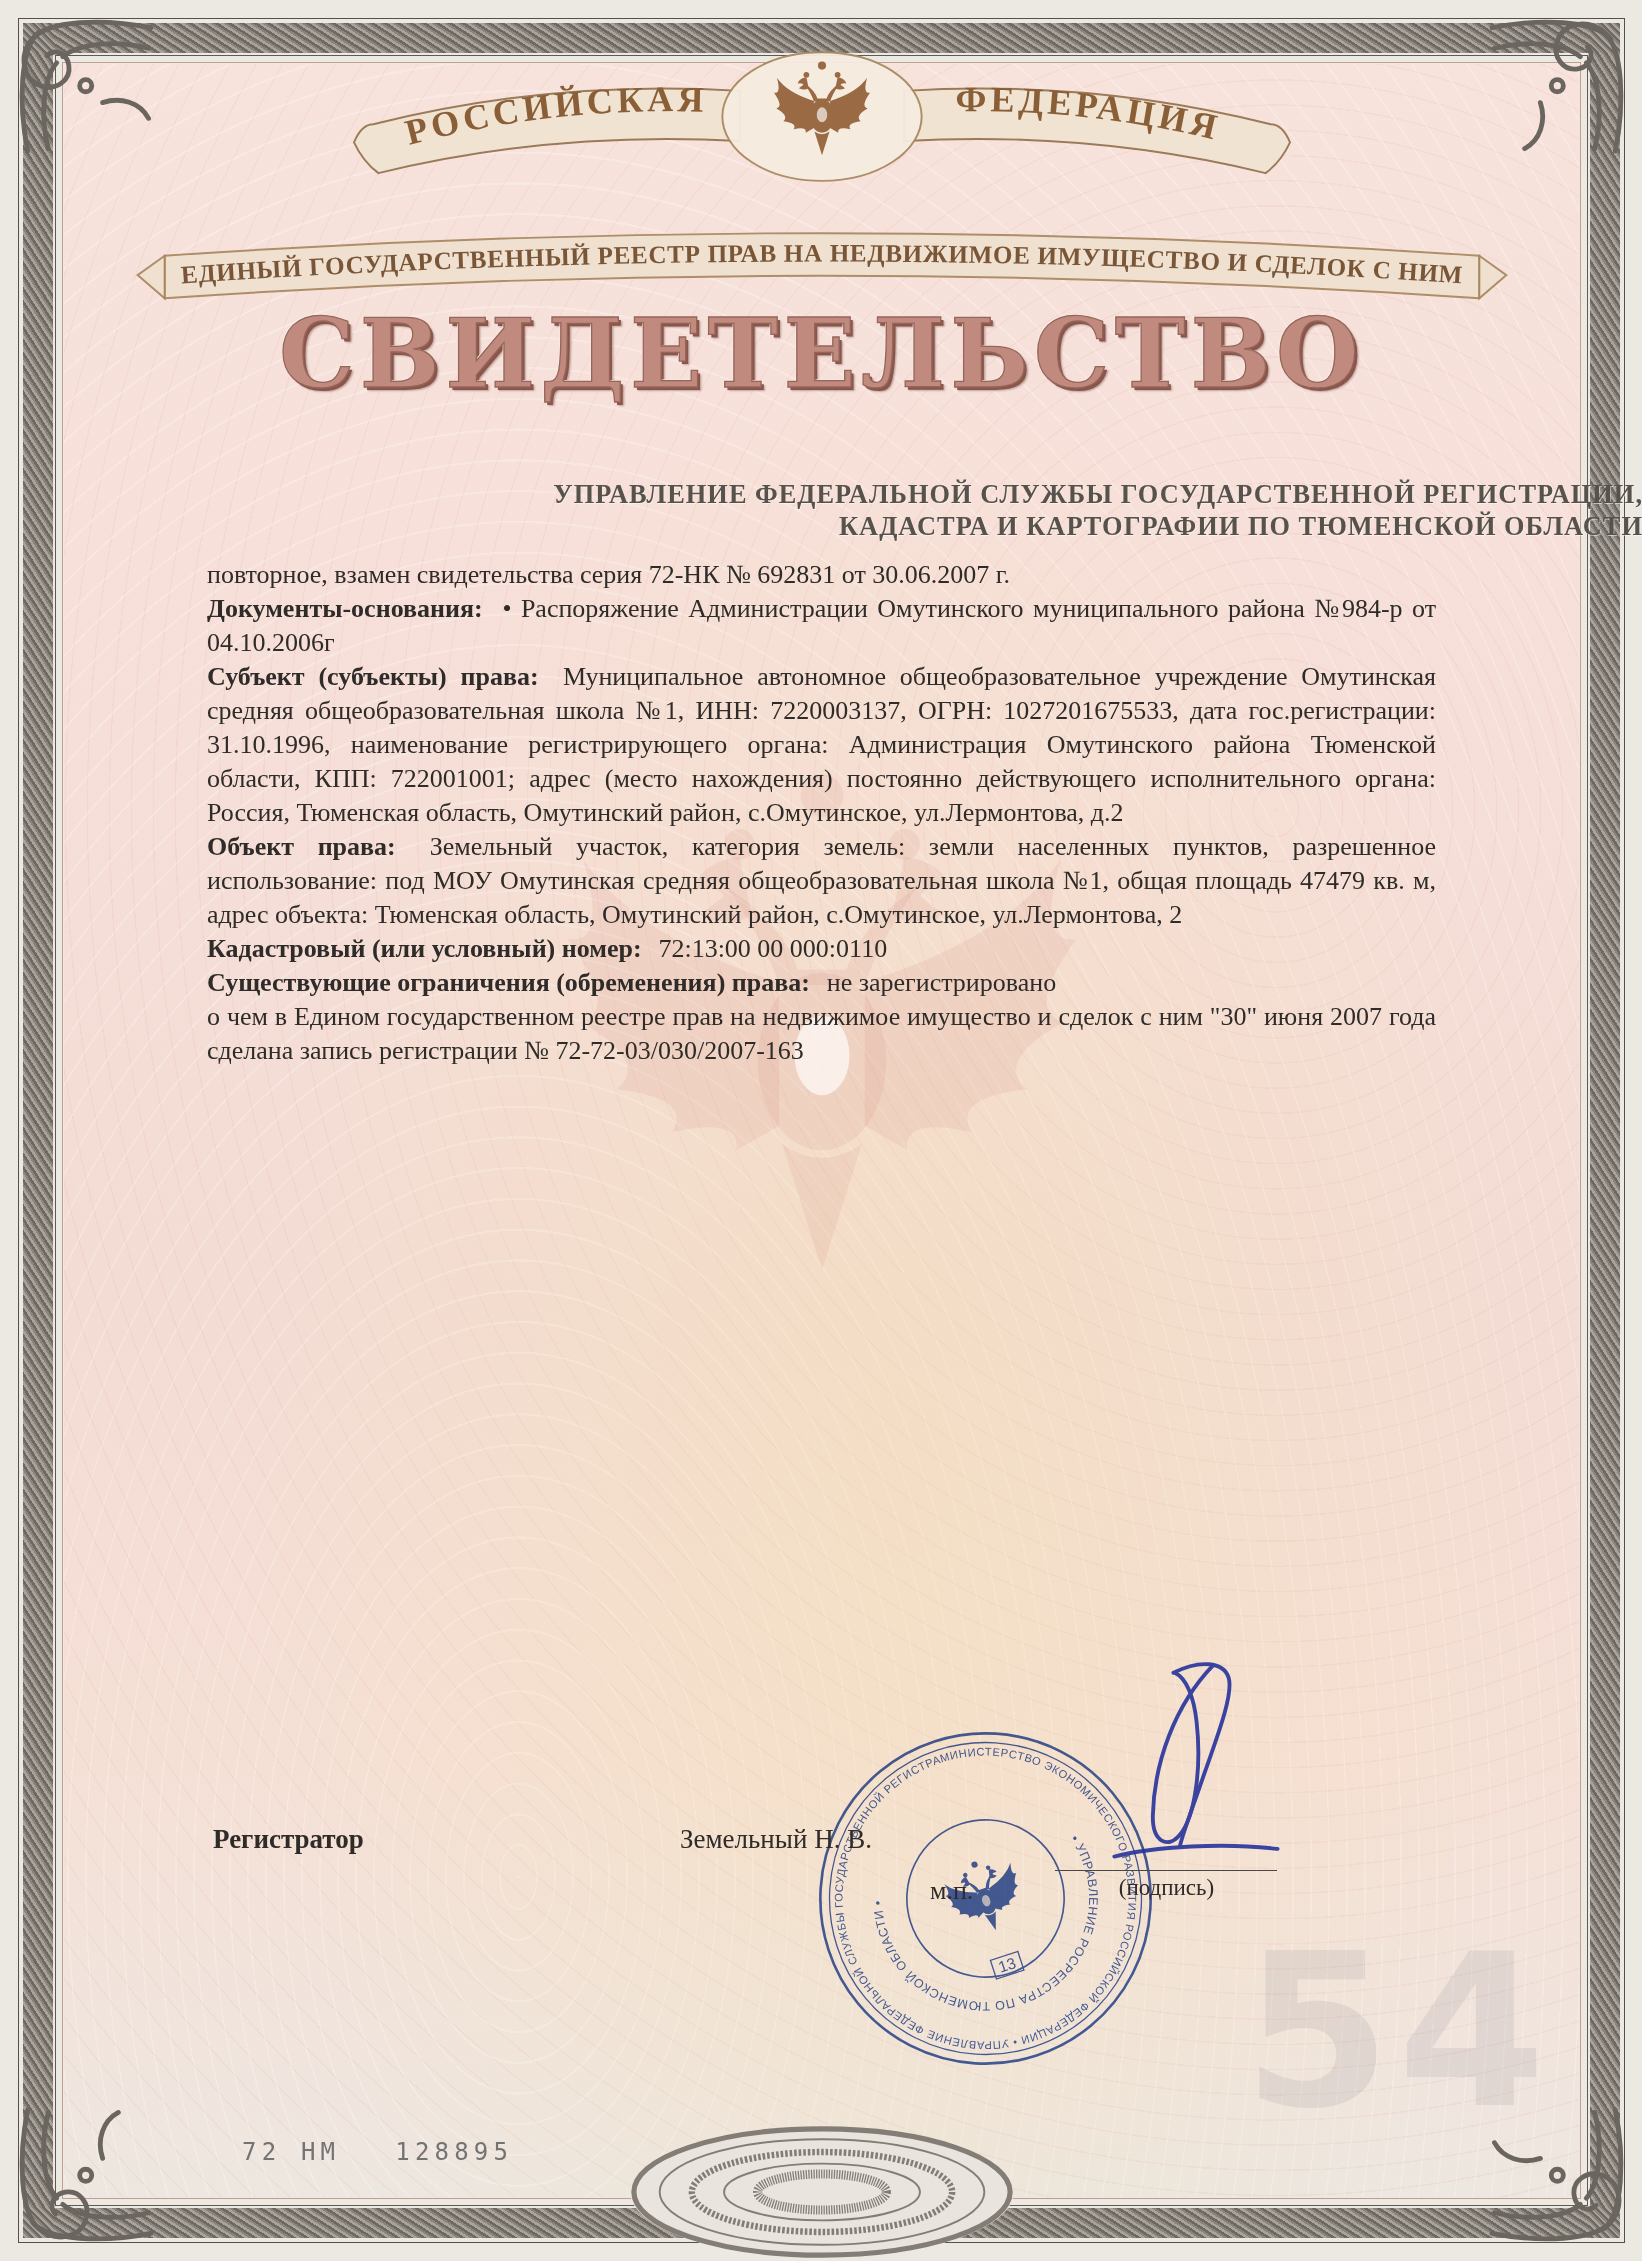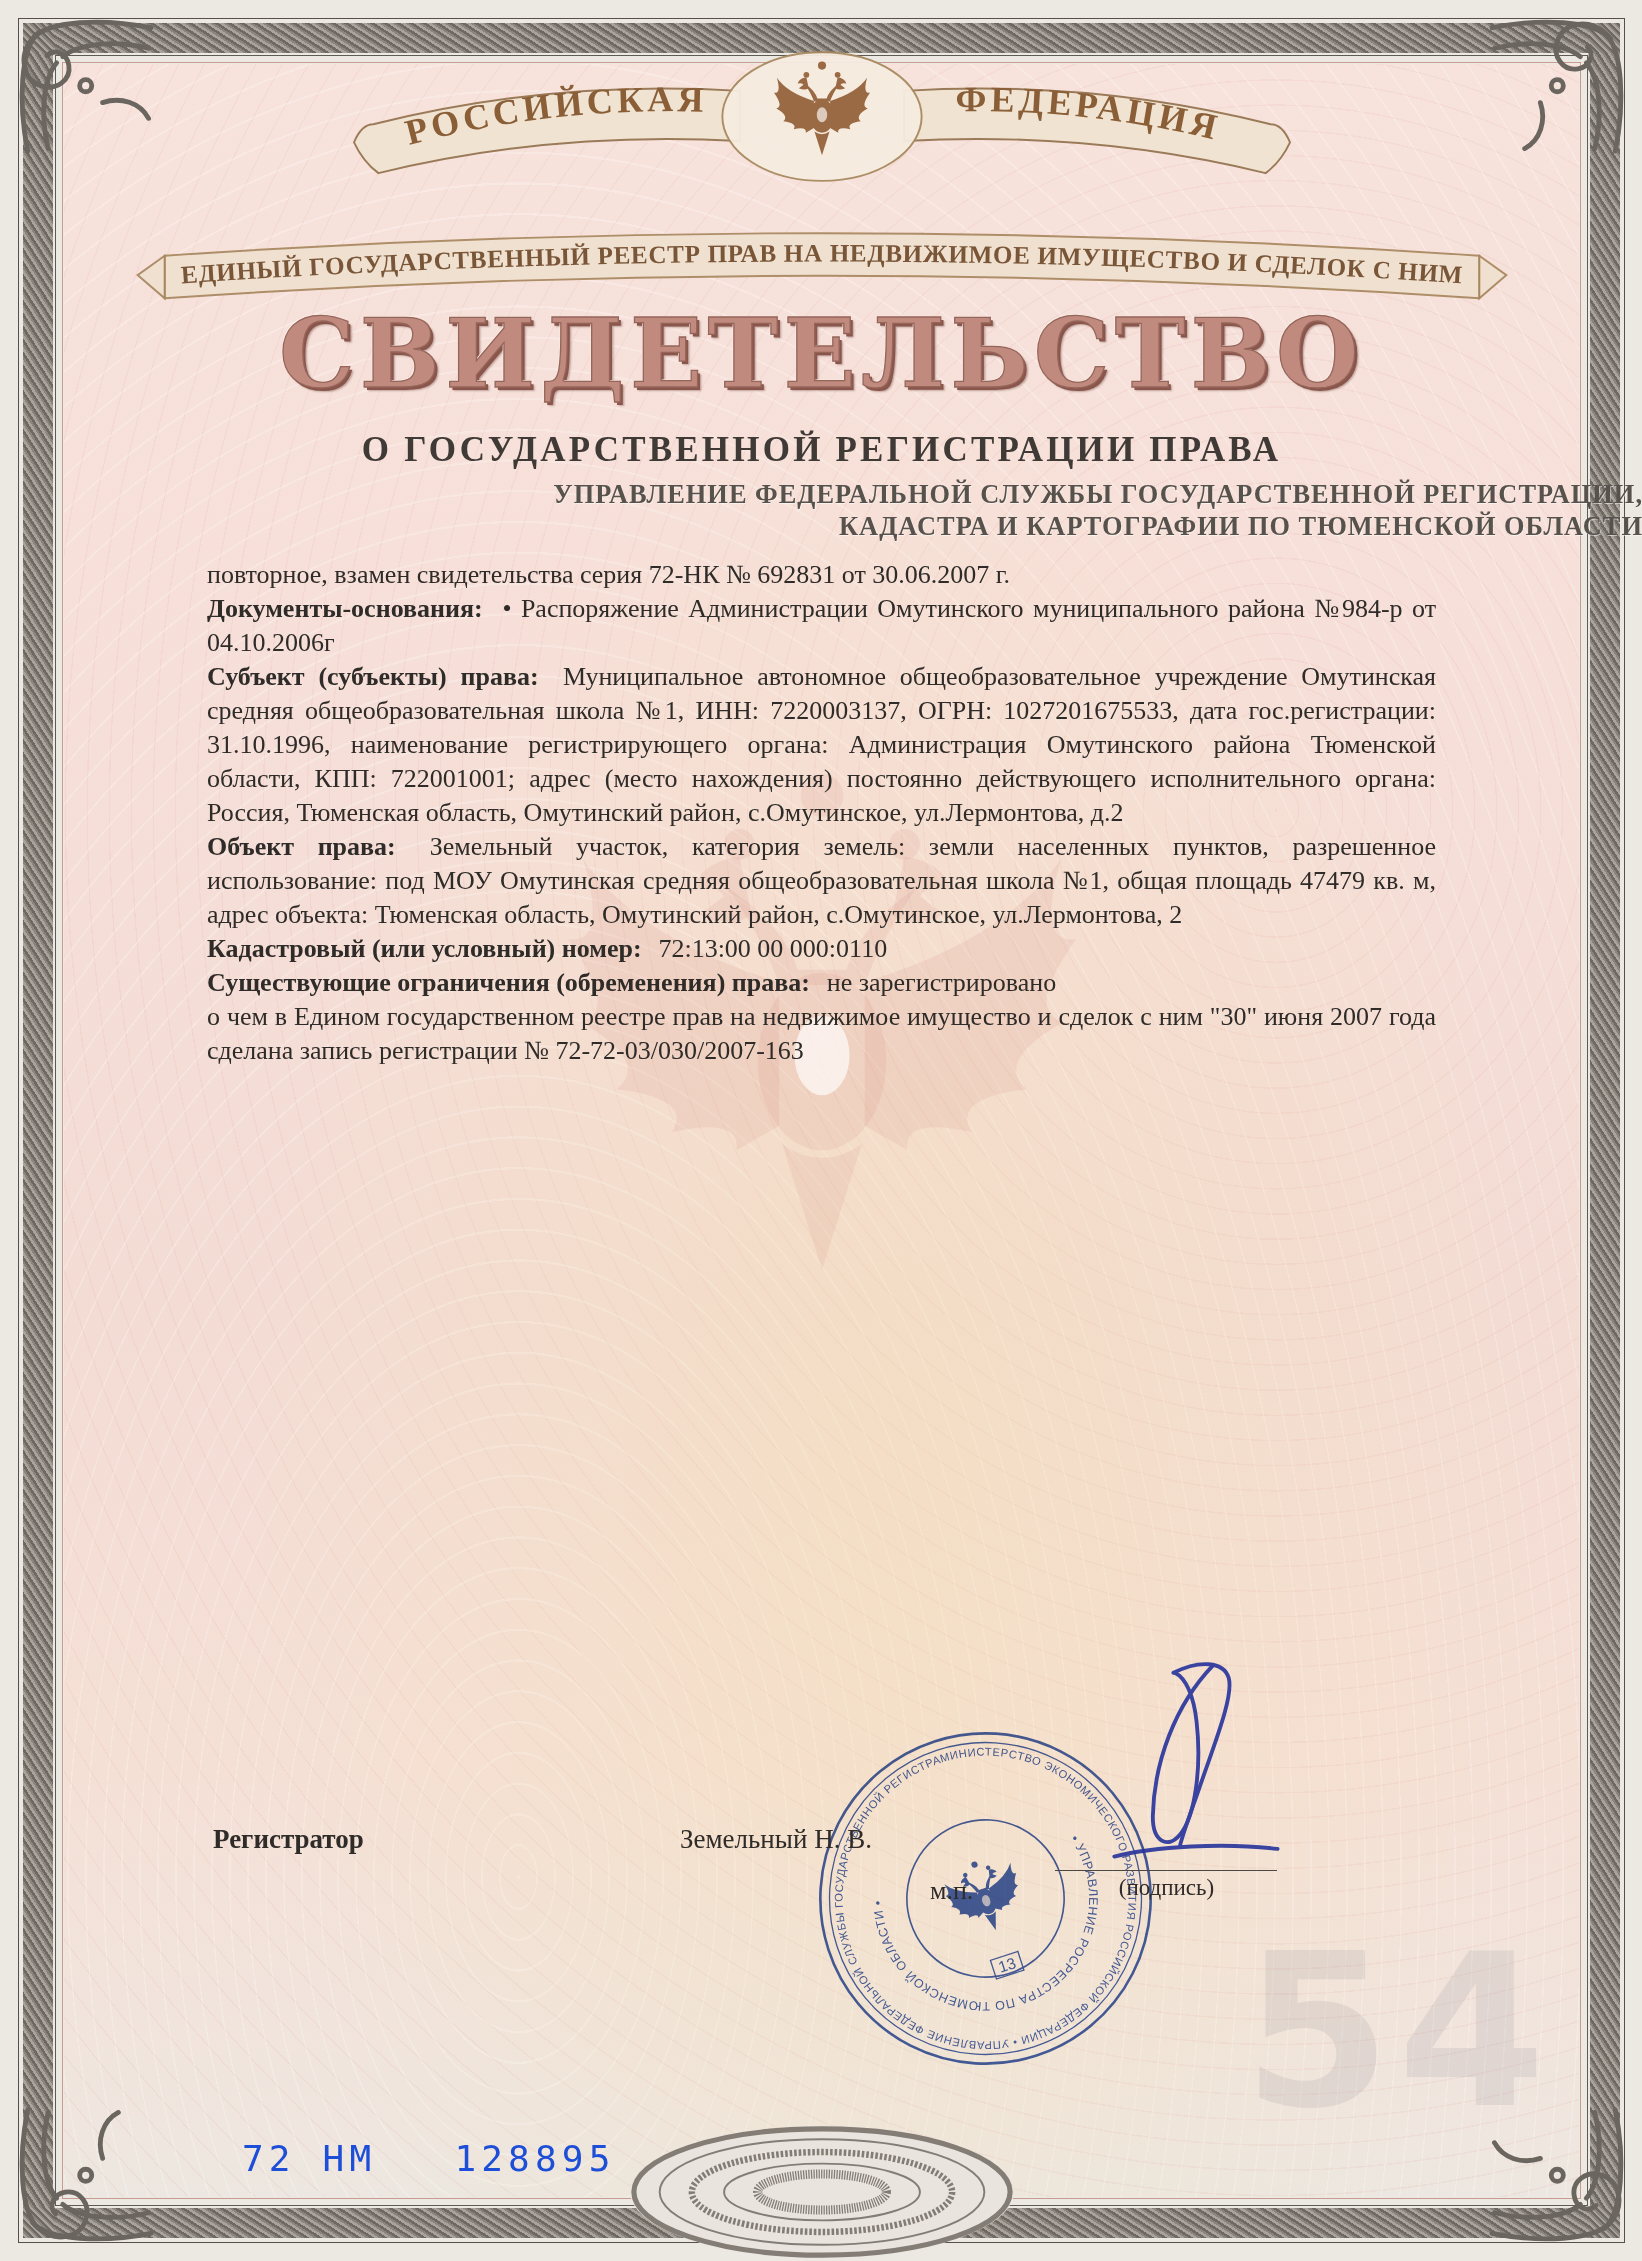--- a/index.html
+++ b/index.html
@@ -68,23 +68,23 @@
   
   .registrar-label{position:absolute;left:213px;top:1824px;font-weight:bold;font-size:27px;z-index:4;}
   .registrar-name{position:absolute;left:680px;top:1824px;font-size:27px;z-index:6;}
   .mp{position:absolute;left:912px;top:1876px;font-size:26px;z-index:6;margin-left:18px;}
   .sig-line{position:absolute;left:1055px;top:1870px;width:222px;border-top:1.3px solid #4a4744;z-index:6;}
   .sig-caption{position:absolute;left:1060px;top:1875px;width:213px;text-align:center;font-size:23px;z-index:6;}
   .stamp{position:absolute;left:802px;top:1715px;width:367px;height:367px;
     transform:rotate(-18deg);opacity:.88;mix-blend-mode:multiply;z-index:5;}
   .signature{position:absolute;left:1077px;top:1647px;width:225px;height:238px;z-index:7;}
   
-  .serial{position:absolute;left:242px;top:2138px;z-index:6;display:flex;gap:78px;
-    font-family:"DejaVu Sans Mono","Liberation Mono",monospace;font-size:36px;
-    letter-spacing:5.2px;color:#1d4ed8;}
+  .serial{position:absolute;left:242px;top:2138px;z-index:6;display:flex;gap:55px;
+    font-family:"DejaVu Sans Mono","Liberation Mono",monospace;font-size:24px;
+    letter-spacing:5.2px;color:#737373;}
   .rosette{position:absolute;left:50%;top:2123px;transform:translateX(-50%);z-index:4;}
   .defs-hidden{position:absolute;width:0;height:0;overflow:hidden;}
 </style>
 </head>
 <body>
 
 <svg class="defs-hidden" aria-hidden="true">
   <defs>
     <symbol id="eagle" viewBox="0 0 200 180">
       <g fill="currentColor">
@@ -156,21 +156,20 @@
     <defs>
       <path id="arcT" d="M70,152 Q1080,82 2090,152"></path>
     </defs>
     <path class="arc-band" d="M60,108 Q1080,38 2100,108 L2100,174 Q1080,104 60,174 Z"></path>
     <path class="arc-band" d="M60,108 L18,138 L60,174 Z"></path>
     <path class="arc-band" d="M2100,108 L2142,138 L2100,174 Z"></path>
     <text class="arc-word"><textPath href="#arcT" startOffset="50%" text-anchor="middle">ЕДИНЫЙ ГОСУДАРСТВЕННЫЙ РЕЕСТР ПРАВ НА НЕДВИЖИМОЕ ИМУЩЕСТВО И СДЕЛОК С НИМ</textPath></text>
   </svg>
 
   <h1 class="title">СВИДЕТЕЛЬСТВО</h1>
-  <h2 class="subtitle">О ГОСУДАРСТВЕННОЙ РЕГИСТРАЦИИ ПРАВА</h2>
   <div class="authority">
     <div>УПРАВЛЕНИЕ ФЕДЕРАЛЬНОЙ СЛУЖБЫ ГОСУДАРСТВЕННОЙ РЕГИСТРАЦИИ,</div>
     <div>КАДАСТРА И КАРТОГРАФИИ ПО ТЮМЕНСКОЙ ОБЛАСТИ</div>
   </div>
 
   <div class="content">
     <p class="note">повторное, взамен свидетельства серия 72-НК № 692831 от 30.06.2007 г.</p>
 
 
     <p class="m-basis">

